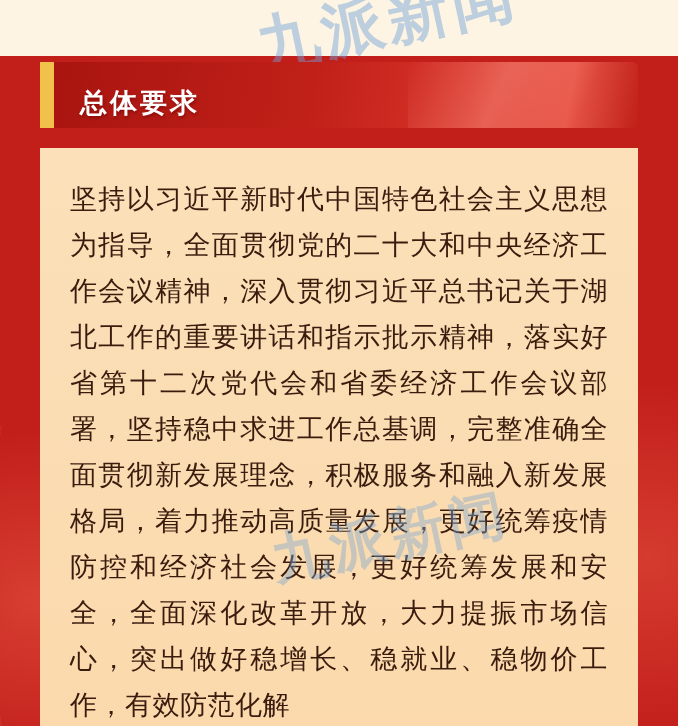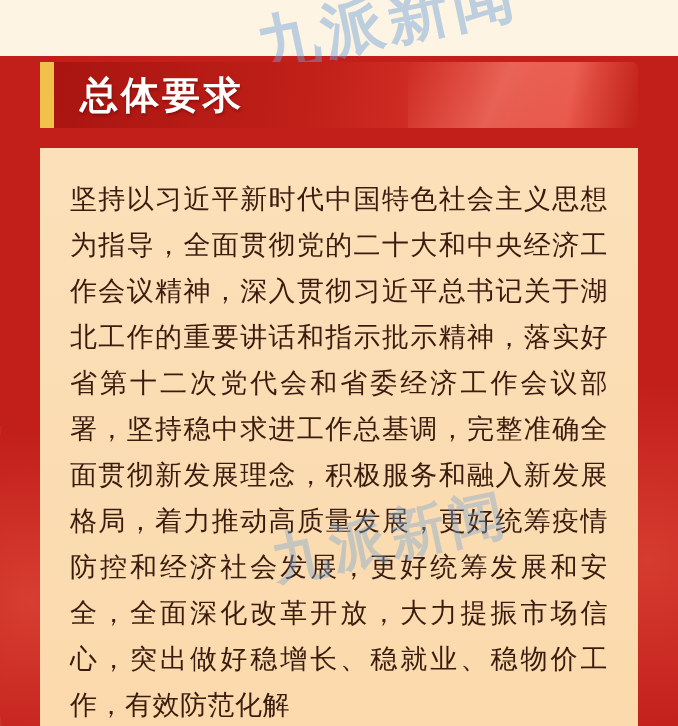--- a/index.html
+++ b/index.html
@@ -113,28 +113,28 @@
     position: absolute;
     left: 0;
     top: 0;
     width: 14px;
     height: 100%;
     background: #f2c14b;
   }
   .banner-title {
     position: absolute;
     left: 40px;
-    top: 0;
+    top: 8px;
     height: 100%;
     display: flex;
     align-items: center;
     color: #ffffff;
     font-family: Liberation Mono, monospace;
     font-weight: bold;
-    font-size: 38px;
+    font-size: 27px;
     letter-spacing: 3px;
     text-shadow: 1px 2px 3px rgba(90,0,0,0.45);
   }
   
   .content-card {
     position: absolute;
     left: 40px;
     top: 148px;
     width: 598px;
     min-height: 578px;

